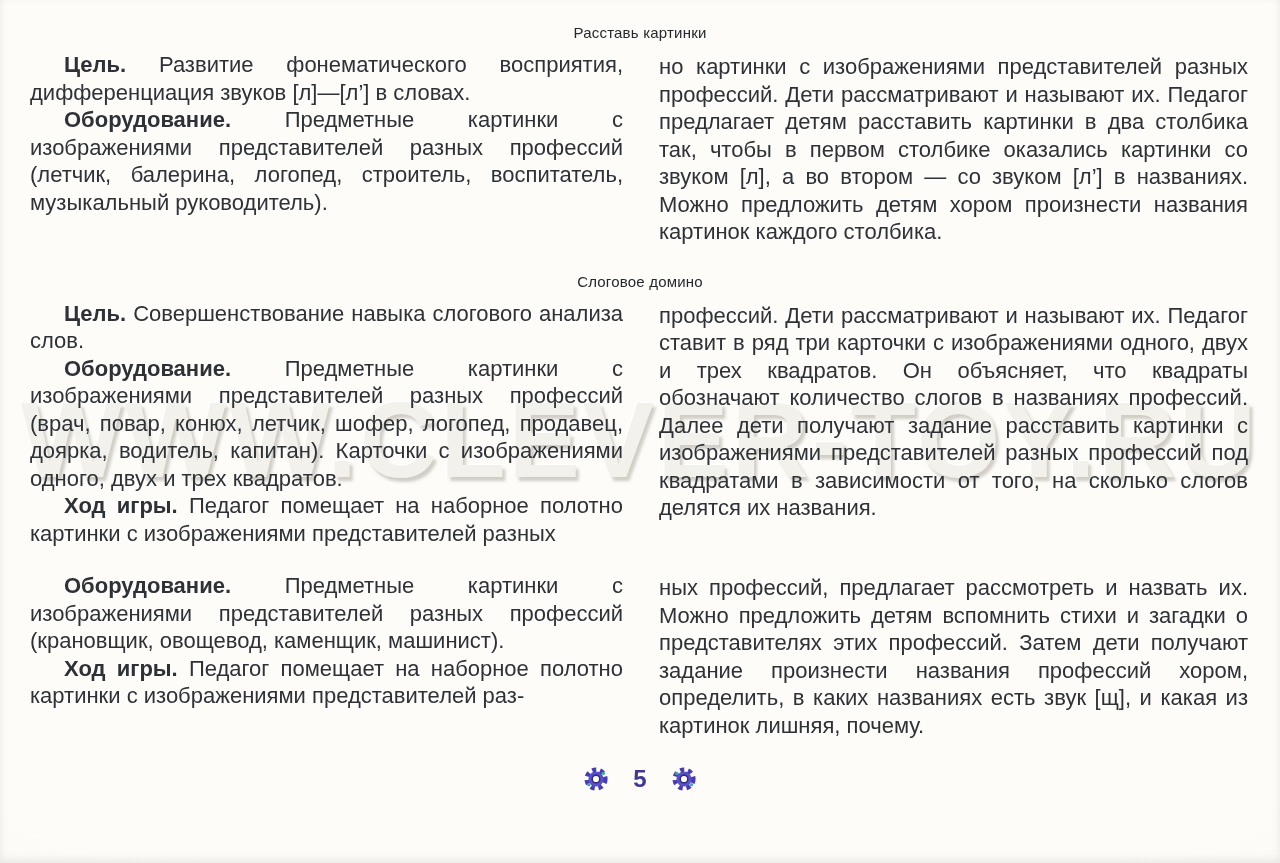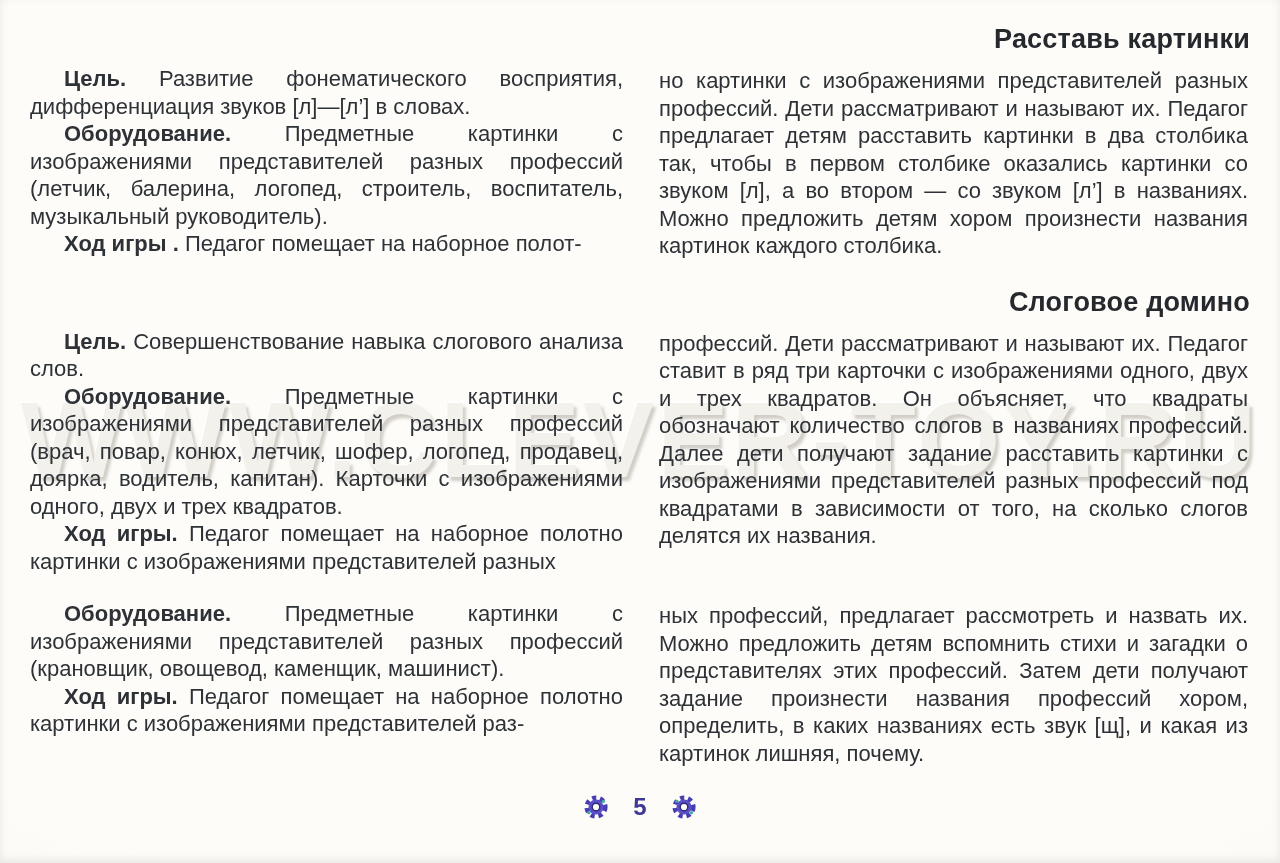--- a/index.html
+++ b/index.html
@@ -39,23 +39,23 @@
   .content {
     position: relative;
     z-index: 1;
     padding: 24px 30px 0 30px;
   }
 
   .section { margin-bottom: 25px; }
 
   .section-title {
     margin: 0 0 10px 0;
-    text-align: right;
-    font-size: 27px;
-    font-weight: bold;
+    text-align: center;
+    font-size: 15px;
+    font-weight: normal;
     color: #25282d;
     letter-spacing: 0.2px;
   }
 
   .cols { display: flex; gap: 34px; }
 
   .col {
     flex: 1 1 0;
     font-size: 22px;
     line-height: 27.5px;
@@ -93,21 +93,20 @@
   <div class="watermark">WWW.CLEVER-TOY.RU</div>
 
   <div class="content">
 
     <div class="section">
       <h2 class="section-title">Расставь картинки</h2>
       <div class="cols">
         <div class="col">
           <p class="para"><span class="lead">Цель.</span> <span>Развитие фонематического восприятия, дифференциация звуков [л]—[л’] в словах.</span></p>
           <p class="para"><span class="lead">Оборудование.</span> <span>Предметные картинки с изображениями представителей разных профессий (летчик, балерина, логопед, строитель, воспитатель, музыкальный руководитель).</span></p>
-          <p class="para"><span class="lead">Ход игры .</span> <span>Педагог помещает на наборное полот-</span></p>
         </div>
         <div class="col">
           <p class="cont">но картинки с изображениями представителей разных профессий. Дети рассматривают и называют их. Педагог предлагает детям расставить картинки в два столбика так, чтобы в первом столбике оказались картинки со звуком [л], а во втором — со звуком [л’] в названиях. Можно предложить детям хором произнести названия картинок каждого столбика.</p>
         </div>
       </div>
     </div>
 
     <div class="section">
       <h2 class="section-title">Слоговое домино</h2>
       <div class="cols">

